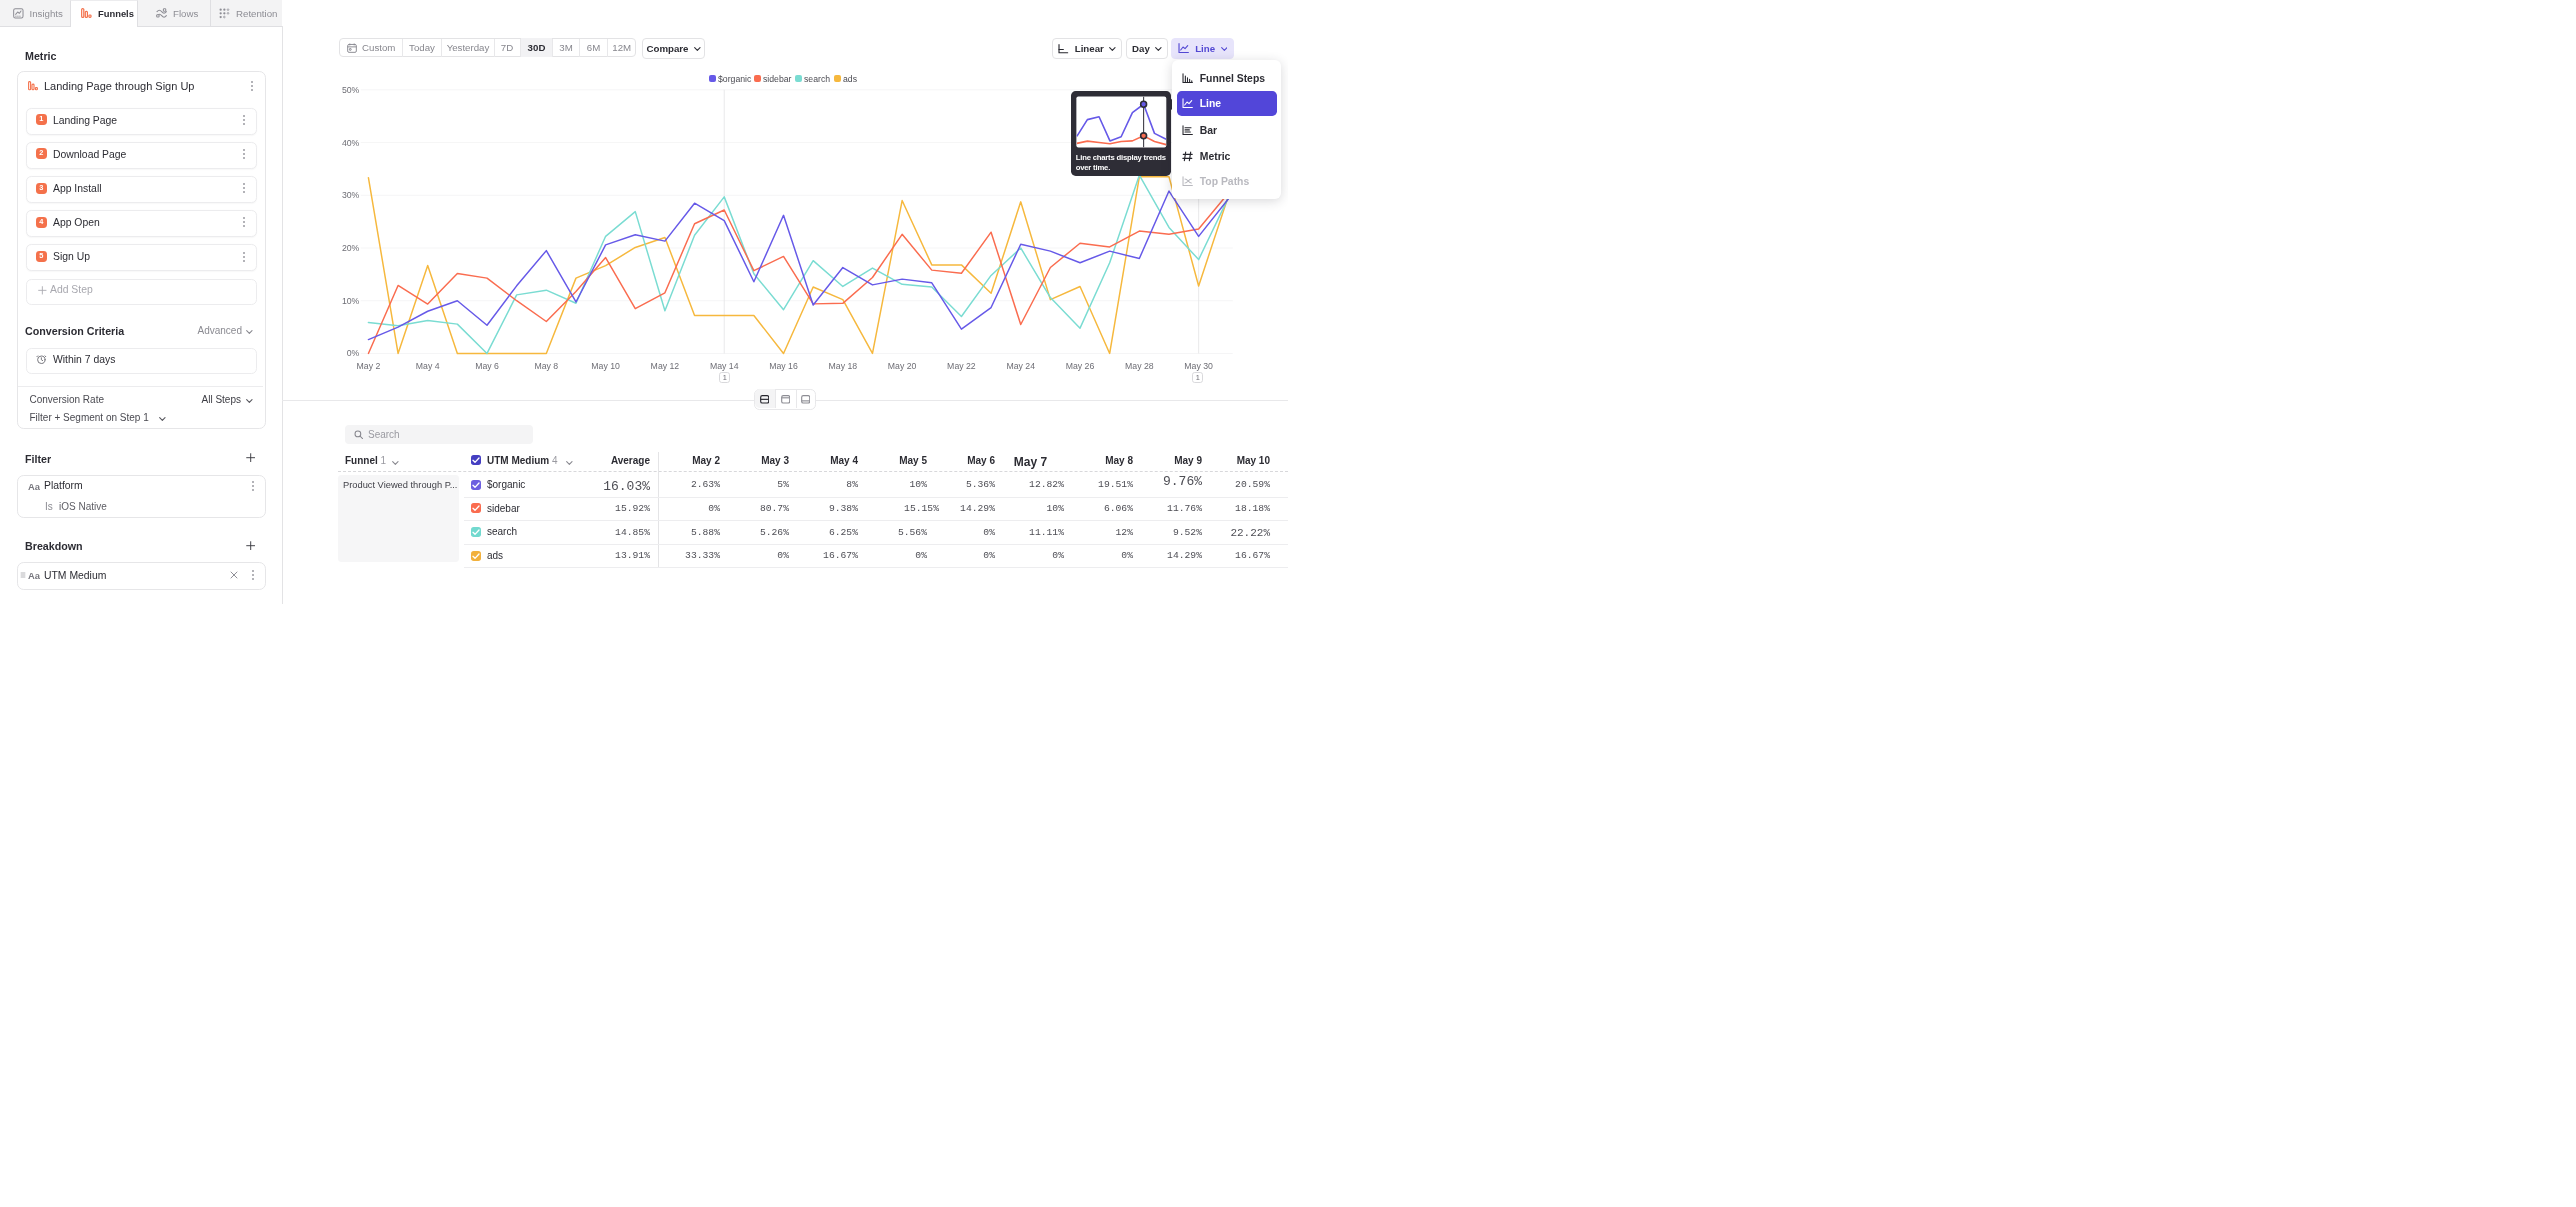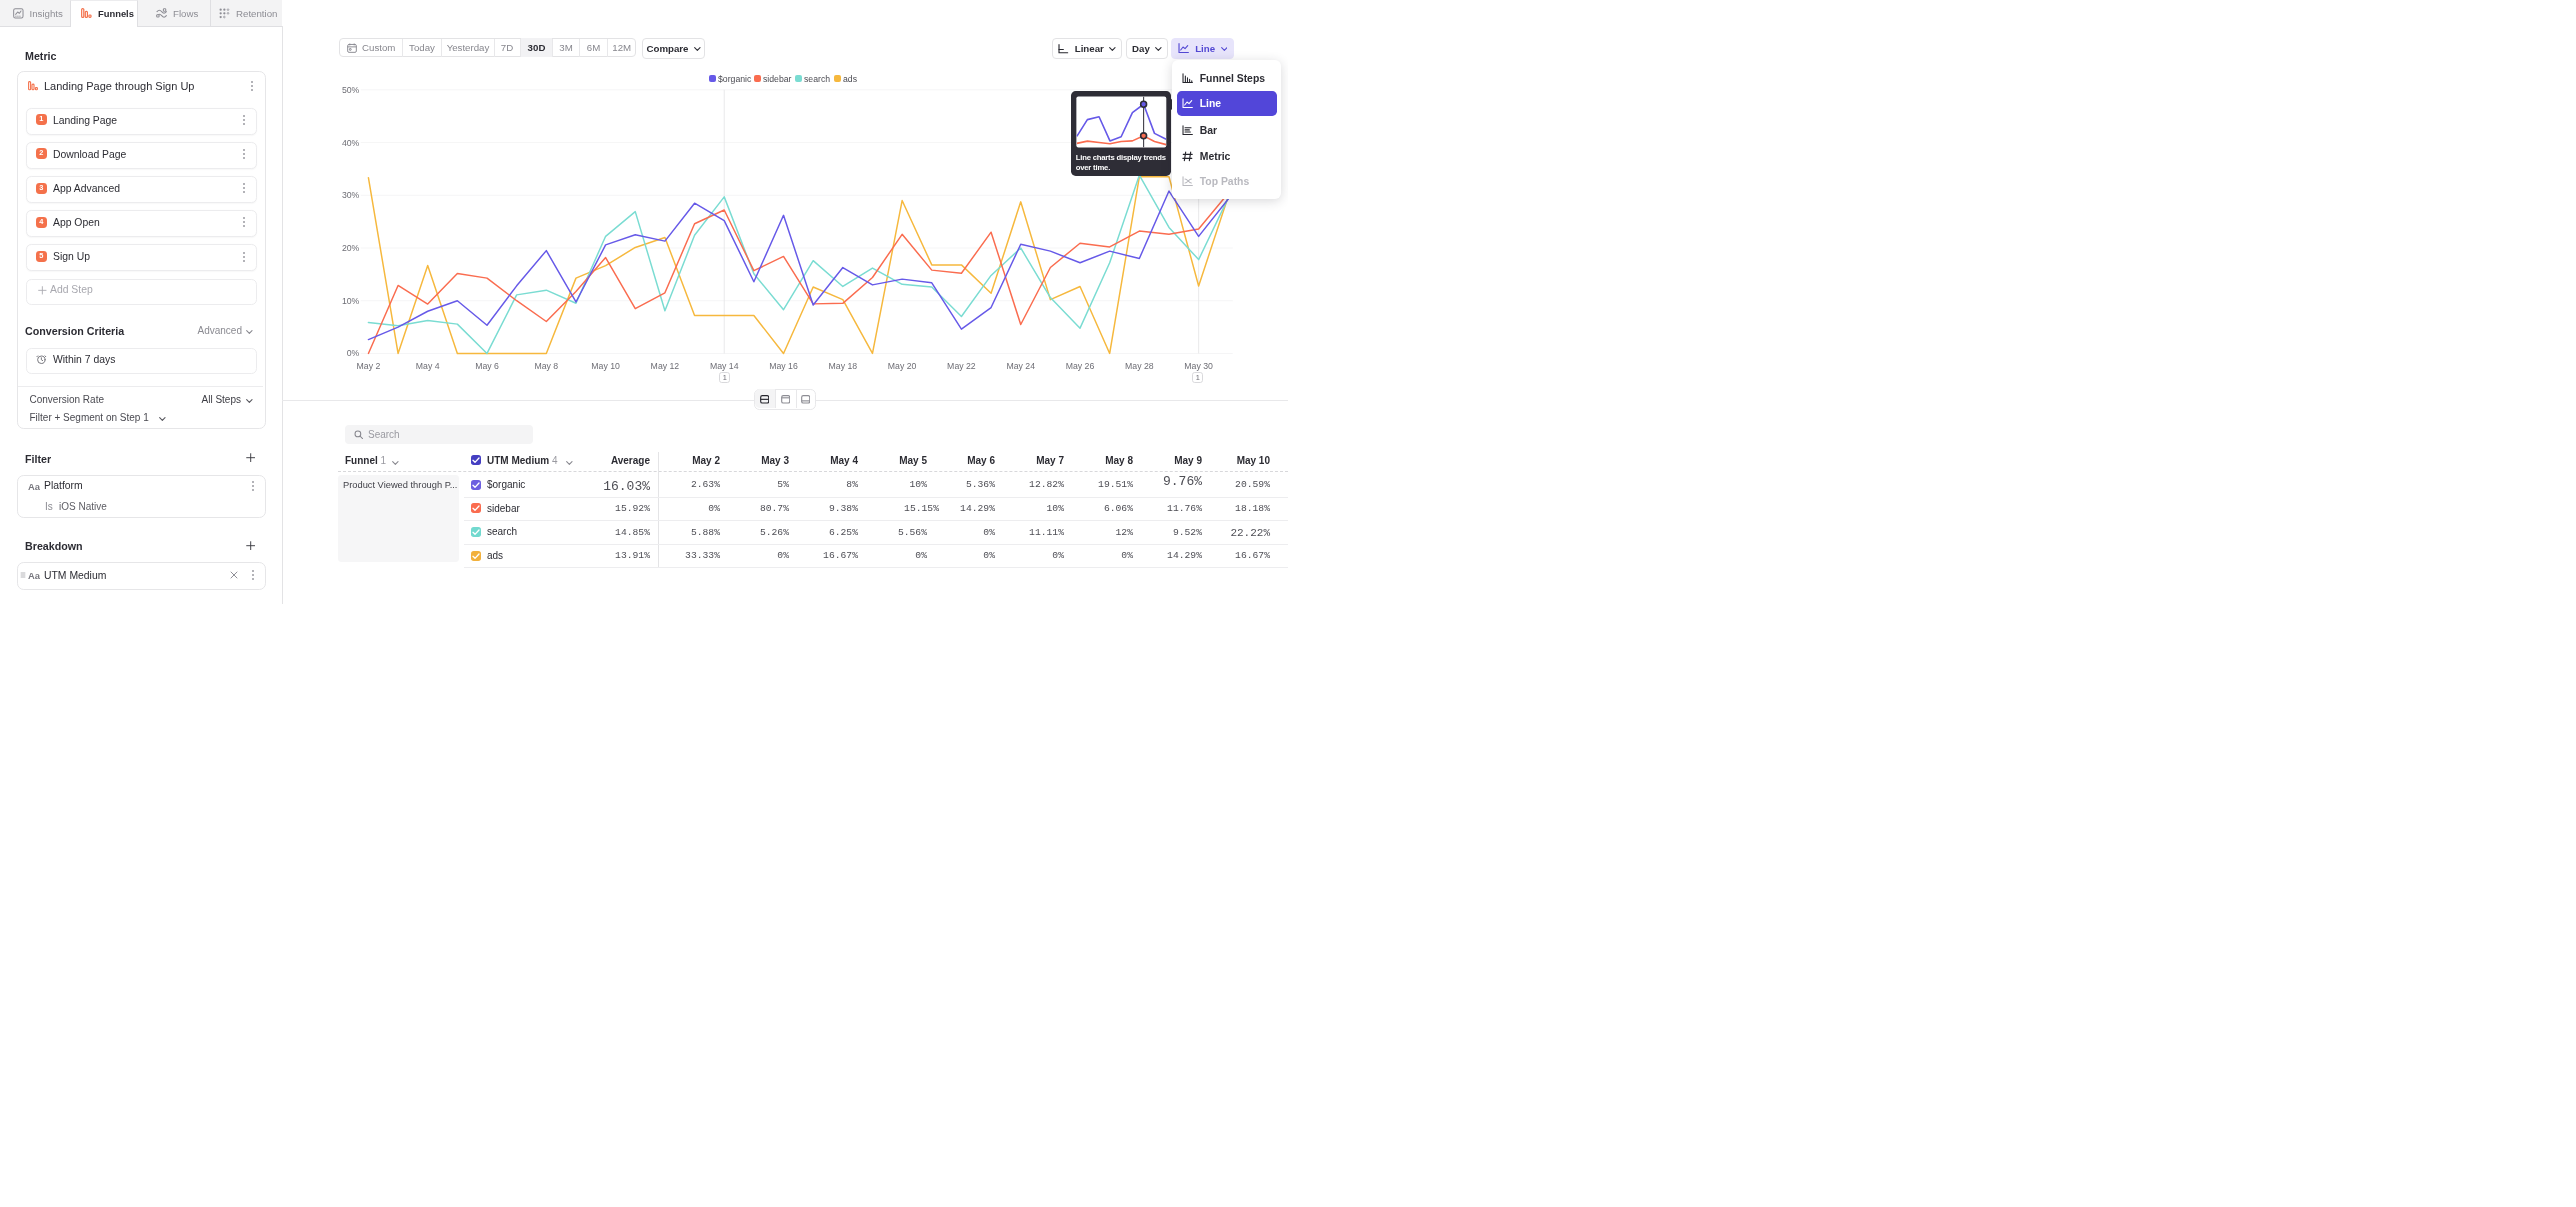--- a/index.html
+++ b/index.html
@@ -94,21 +94,21 @@
 <div class="row" style="left:26px;top:142px;width:229px;height:24.5px;"></div>
 <div class="chip" style="left:36px;top:148px;">2</div>
 <div class="abs" style="left:53px;top:149px;font-size:10.4px;font-weight:500;">Download Page</div>
 <div class="abs kebab" style="left:243px;top:149px;">
     <i></i>
     <i></i>
     <i></i>
   </div>
 <div class="row" style="left:26px;top:176px;width:229px;height:24.5px;"></div>
 <div class="chip" style="left:36px;top:183px;">3</div>
-<div class="abs" style="left:53px;top:183px;font-size:10.4px;font-weight:500;">App Advanced</div>
+<div class="abs" style="left:53px;top:183px;font-size:10.4px;font-weight:500;">App Install</div>
 <div class="abs kebab" style="left:243px;top:183px;">
     <i></i>
     <i></i>
     <i></i>
   </div>
 <div class="row" style="left:26px;top:210px;width:229px;height:24.5px;"></div>
 <div class="chip" style="left:36px;top:217px;">4</div>
 <div class="abs" style="left:53px;top:217px;font-size:10.4px;font-weight:500;">App Open</div>
 <div class="abs kebab" style="left:243px;top:217px;">
     <i></i>
@@ -323,21 +323,21 @@
 <div class="abs" style="left:583px;top:455px;width:67px;text-align:right;font-size:10px;font-weight:600;">Average</div>
 <div class="abs" style="left:338px;top:471px;width:950px;height:0;border-top:0.7px dashed #d8d8db;"></div>
 <div class="abs" style="left:658px;top:452px;width:0.7px;height:115px;background:#e4e4e6;"></div>
 <div class="abs" style="left:338px;top:475px;width:121px;height:87px;background:#f6f6f7;border-radius:3.4px;"></div>
 <div class="abs" style="left:343px;top:480px;width:115px;overflow:hidden;white-space:nowrap;font-size:9.3px;color:#3f3f46;">Product Viewed through P...</div>
 <div class="abs" style="left:653px;top:455px;width:67px;text-align:right;font-size:10px;font-weight:600;">May 2</div>
 <div class="abs" style="left:722px;top:455px;width:67px;text-align:right;font-size:10px;font-weight:600;">May 3</div>
 <div class="abs" style="left:791px;top:455px;width:67px;text-align:right;font-size:10px;font-weight:600;">May 4</div>
 <div class="abs" style="left:860px;top:455px;width:67px;text-align:right;font-size:10px;font-weight:600;">May 5</div>
 <div class="abs" style="left:928px;top:455px;width:67px;text-align:right;font-size:10px;font-weight:600;">May 6</div>
-<div class="abs" style="left:997px;top:455px;width:67px;text-align:right;font-size:10px;font-weight:600;">May 7</div>
+<div class="abs" style="left:997px;top:455px;width:67px;text-align:center;font-size:12px;font-weight:600;">May 7</div>
 <div class="abs" style="left:1066px;top:455px;width:67px;text-align:right;font-size:10px;font-weight:600;">May 8</div>
 <div class="abs" style="left:1135px;top:455px;width:67px;text-align:right;font-size:10px;font-weight:600;">May 9</div>
 <div class="abs" style="left:1203px;top:455px;width:67px;text-align:right;font-size:10px;font-weight:600;">May 10</div>
 <div class="cb" style="left:471px;top:480px;background:#6c5fe0;">
     <svg width="8" height="6.7" viewBox="0 0 12 10">
       <path d="M1.5 5l3 3 6-6.5" fill="none" stroke="#fff" stroke-width="2" stroke-linecap="round" stroke-linejoin="round"></path>
     </svg>
   </div>
 <div class="abs" style="left:487px;top:479px;font-size:10px;">$organic</div>
 <div class="abs mono" style="left:563px;top:479px;width:87px;text-align:right;font-size:13px;color:#4e4e55;">16.03%</div>

